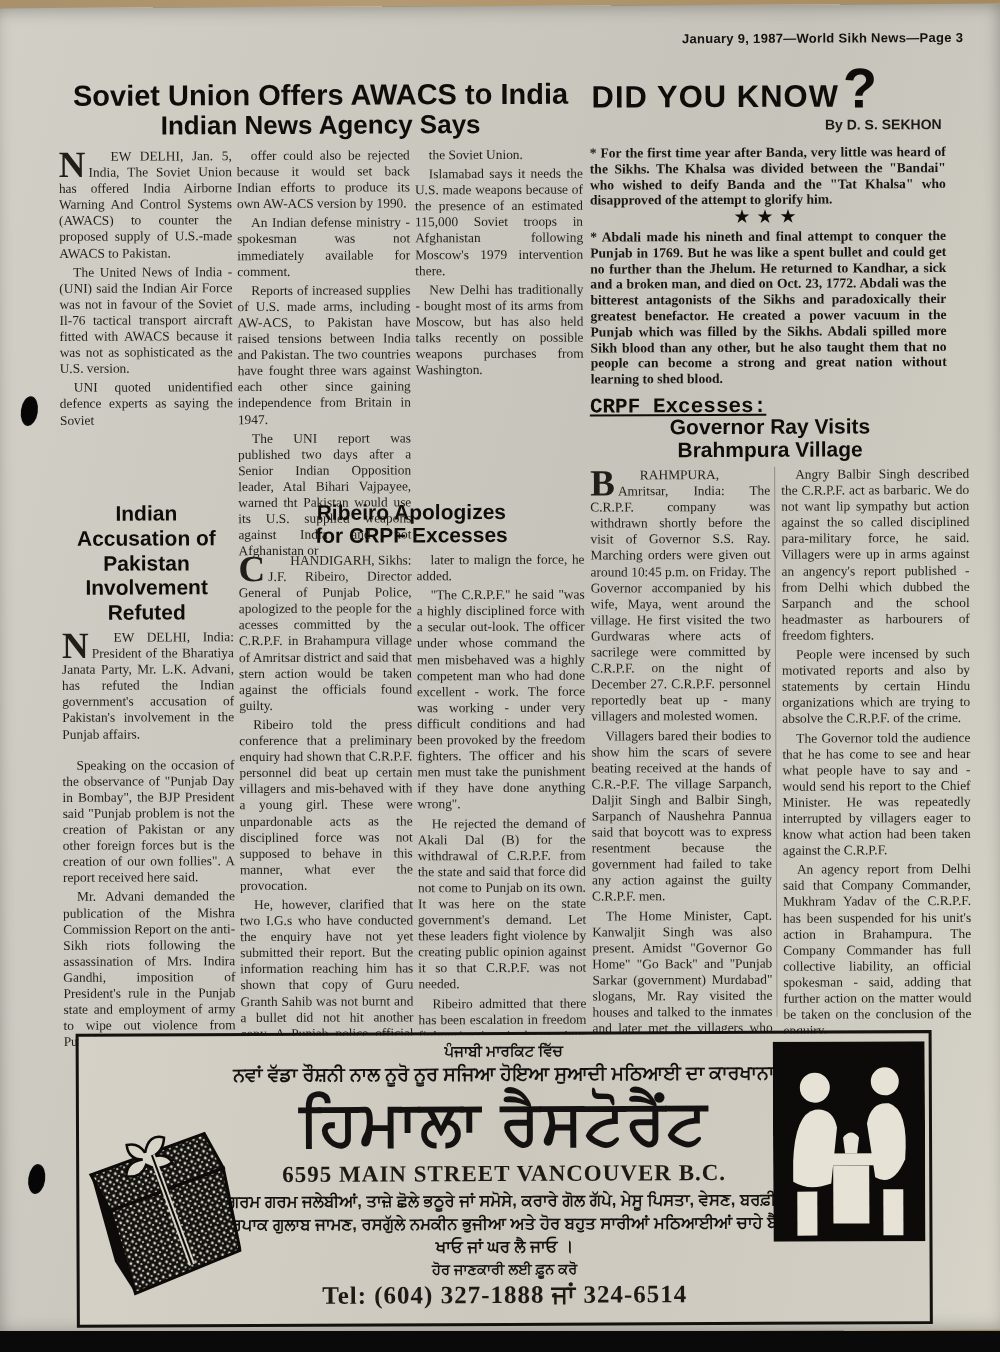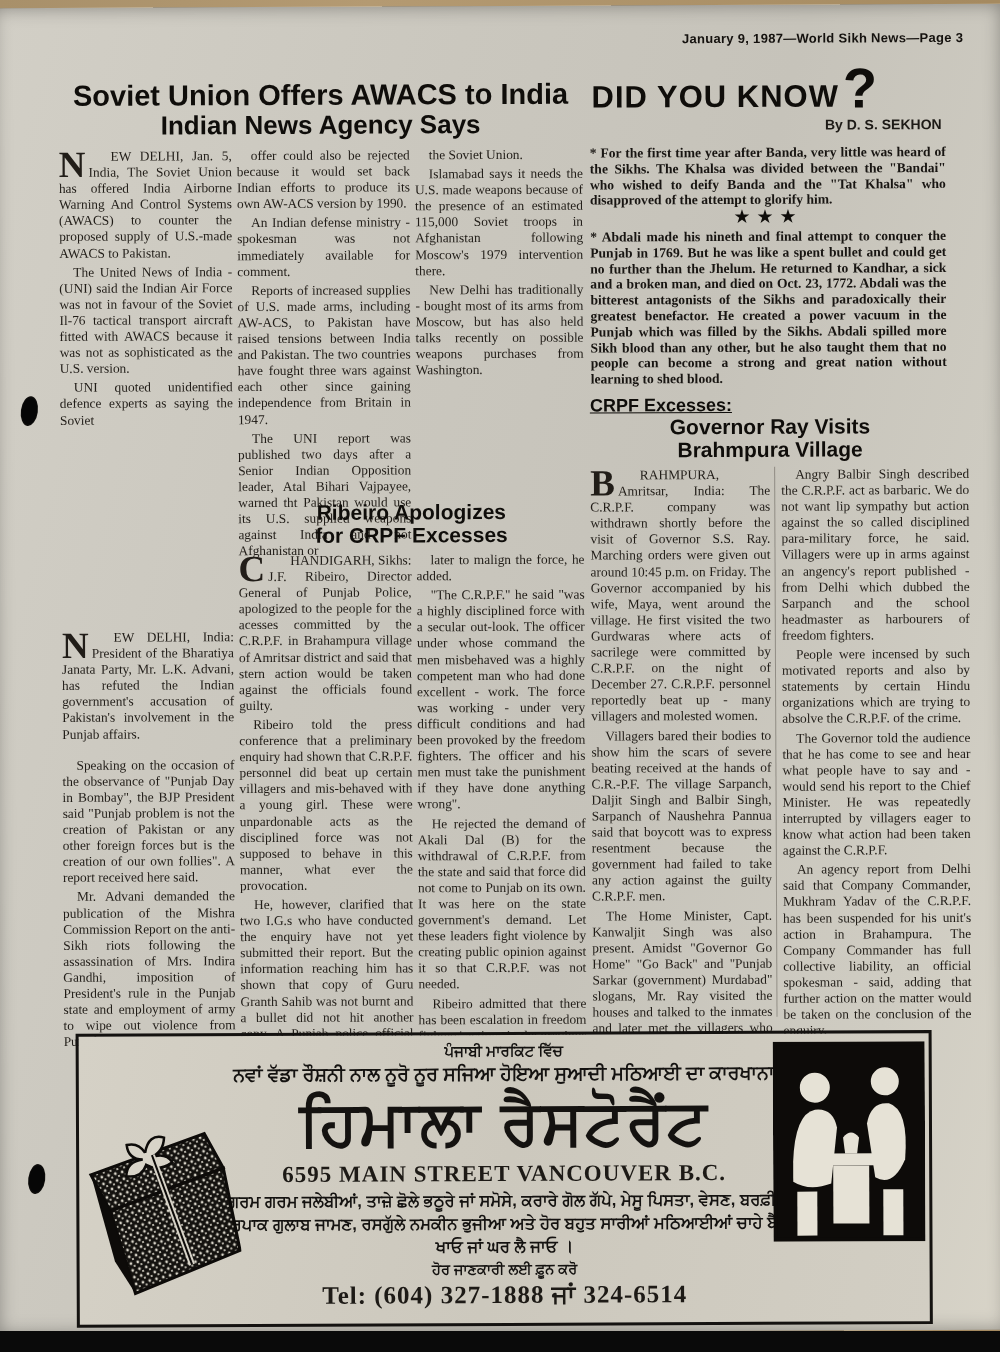--- a/index.html
+++ b/index.html
@@ -37,21 +37,21 @@
   }
   .dateline{font-weight:normal;margin-left:22px;}
   .dateline::after{content:" ";}
   
   .dyk-title{font-family:"Liberation Sans",sans-serif;font-weight:bold;font-size:31px;letter-spacing:1px;color:#0f0d0a;}
   .dyk-q{font-size:56px;line-height:.8;vertical-align:top;position:relative;top:-12px;letter-spacing:0;}
   .dyk-byline{font-family:"Liberation Sans",sans-serif;font-weight:bold;font-size:14px;text-align:right;}
   .dyk-para{font-weight:bold;font-size:13.6px;line-height:15.8px;text-align:justify;color:#181512;}
   .stars{text-align:center;font-size:19px;letter-spacing:6px;color:#0f0d0a;}
   .kicker{
-    font-family:Liberation Sans, sans-serif;font-weight:bold;font-size:18px;
+    font-family:Liberation Mono, monospace;font-weight:bold;font-size:21px;
     text-decoration:underline;color:#0f0d0a;
   }
   .gov-h,.acc-h,.rib-h{font-size:21px;}
   .colrule{width:1px;background:rgba(40,35,28,.35);}
   
   .adbox{
     border:3px solid #141210;
     background:linear-gradient(100deg,#d5d1c6,#ccc8bd 50%,#d2cec3);
     text-align:center;overflow:hidden;
   }
@@ -134,20 +134,21 @@
   <div class="abs colrule" style="left:779px;top:462px;height:550px;"></div>
   <div class="abs bodycol" style="left:786px;top:462px;width:188px;">
     <div>
         <p class="para">Angry Balbir Singh described the C.R.P.F. act as barbaric. We do not want lip sympathy but action against the so called disciplined para-military force, he said. Villagers were up in arms against an angency's report published - from Delhi which dubbed the Sarpanch and the school headmaster as harbourers of freedom fighters.</p>
         <p class="para">People were incensed by such motivated reports and also by statements by certain Hindu organizations which are trying to absolve the C.R.P.F. of the crime.</p>
         <p class="para">The Governor told the audience that he has come to see and hear what people have to say and - would send his report to the Chief Minister. He was repeatedly interrupted by villagers eager to know what action had been taken against the C.R.P.F.</p>
         <p class="para">An agency report from Delhi said that Company Commander, Mukhram Yadav of the C.R.P.F. has been suspended for his unit's action in Brahampura. The Company Commander has full collective liability, an official spokesman - said, adding that further action on the matter would be taken on the conclusion of the enquiry.</p>
       </div>
   </div>
 
+  <div class="abs headline acc-h" style="left:68px;top:494px;width:166px;line-height:1.18;">Indian Accusation of Pakistan Involvement Refuted</div>
   <div class="abs bodycol" style="left:66px;top:622px;width:172px;">
     <p class="para lead">
       <span class="dropcap">N</span><b class="dateline">EW DELHI, India:</b><span>President of the Bharatiya Janata Party, Mr. L.K. Advani, has refuted the Indian government's accusation of Pakistan's involvement in the Punjab affairs.</span>
     </p>
     <div style="height:12px;"></div>
     <div>
         <p class="para">Speaking on the occasion of the observance of "Punjab Day in Bombay", the BJP President said "Punjab problem is not the creation of Pakistan or any other foreign forces but is the creation of our own follies". A report received here said.</p>
         <p class="para">Mr. Advani demanded the publication of the Mishra Commission Report on the anti-Sikh riots following the assassination of Mrs. Indira Gandhi, imposition of President's rule in the Punjab state and employment of army to wipe out violence from Punjab.</p>
       </div>
   </div>

